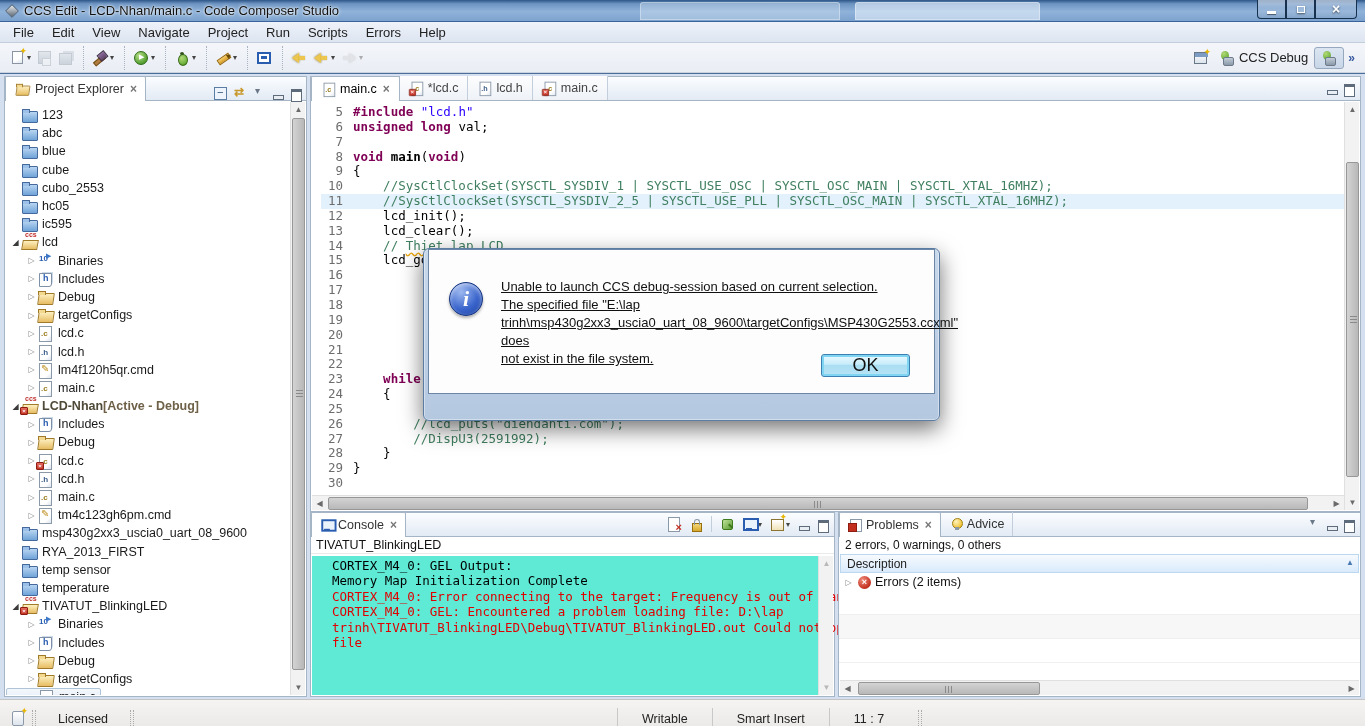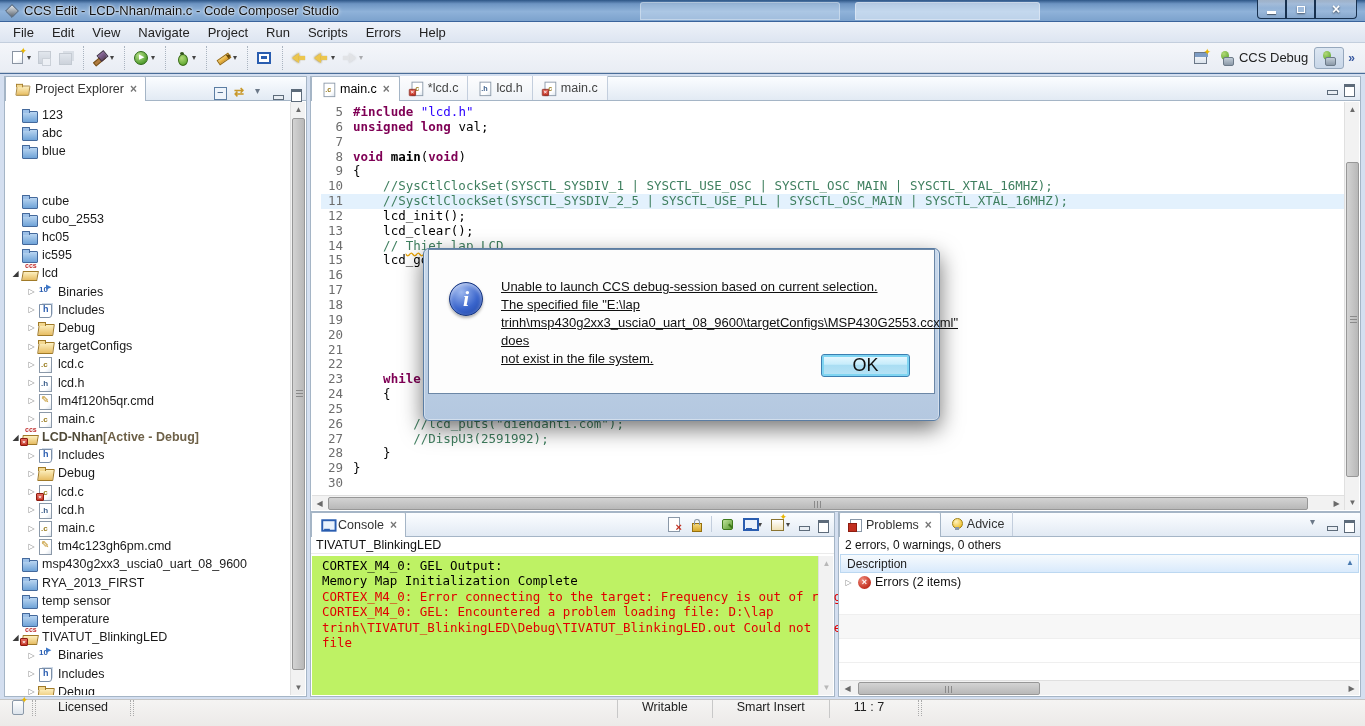--- a/index.html
+++ b/index.html
@@ -153,42 +153,42 @@
   .ci-clear::after { content:"×"; position:absolute; right:-1px; bottom:-2px; color:#c22f1f; font-weight:bold; font-size:11px; }
   .ci-lock::before { content:""; position:absolute; left:3px; top:6px; width:8px; height:7px; background:linear-gradient(180deg,#f4d87a,#d8a92c); border:1px solid #96700e; }
   .ci-lock::after { content:""; position:absolute; left:5px; top:2px; width:4px; height:5px; border:1.5px solid #8a97a6; border-bottom:none; border-radius:3px 3px 0 0; }
   .ci-pin::before { content:""; position:absolute; left:2px; top:2px; width:9px; height:9px; background:linear-gradient(135deg,#bfe39a,#5d9c33); border:1px solid #3f7a1c; border-radius:2px; }
   .ci-pin::after { content:""; position:absolute; left:8px; top:8px; width:5px; height:2px; background:#3f7a1c; transform:rotate(45deg); }
   .ci-monitor::before { content:""; position:absolute; left:1px; top:1px; width:12px; height:9px; border:2px solid #2a5db0; background:#eaf2fc; }
   .ci-monitor::after { content:""; position:absolute; left:4px; top:11px; width:6px; height:2px; background:#2a5db0; }
   .ci-newcon::before { content:""; position:absolute; left:1px; top:2px; width:11px; height:10px; border:1px solid #8a7430; background:linear-gradient(180deg,#fff,#f0e2b8); }
   .ci-newcon::after { content:"✦"; position:absolute; right:-3px; top:-5px; color:#e8b500; font-size:9px; }
   .console-label { height:17px; background:#fff; border-bottom:1px solid #ebebeb; font-size:12.5px; color:#111; padding:1px 5px; }
-  .console-out { position:absolute; left:1px; top:43px; right:16px; bottom:1px; background:#bef264; font-family:"DejaVu Sans Mono", monospace; font-size:12.5px; line-height:15.4px; padding:2px 10px; white-space:pre; }
+  .console-out { position:absolute; left:1px; top:43px; right:16px; bottom:1px; background:#5eead4; font-family:"DejaVu Sans Mono", monospace; font-size:12.5px; line-height:15.4px; padding:2px 20px; white-space:pre; }
   .con-red { color:#e00000; }
   .con-black { color:#000; }
   #console .vscroll { top:43px; }
 
   
   #problems { left:838px; top:438px; width:523px; height:185px; }
   .pi-problems::before { content:""; position:absolute; left:2px; top:1px; width:10px; height:11px; background:#fff; border:1px solid #8a98a8; }
   .pi-problems::after { content:""; position:absolute; left:0; bottom:0; width:7px; height:7px; background:#c22f1f; border:1px solid #8e1c10; }
   .pi-advice::before { content:""; position:absolute; left:3px; top:1px; width:9px; height:9px; border-radius:50%; background:radial-gradient(circle at 35% 30%,#fff3c0,#f0c231 75%,#c89a10); border:1px solid #a08010; }
   .pi-advice::after { content:""; position:absolute; left:6px; top:10px; width:4px; height:3px; background:#8a97a6; }
   .prob-summary { height:17px; background:#fff; font-size:12px; color:#111; padding:1px 6px; }
   .prob-colhdr { height:19px; margin:0 1px; background:linear-gradient(180deg,#f6fafd,#d9eafc); border:1px solid #bcd8f1; font-size:12px; color:#222; padding:2px 6px; position:relative; }
   .prob-colhdr .sort { position:absolute; right:4px; top:3px; font-size:8px; color:#4a7ab0; }
   .prob-row { display:flex; align-items:center; height:18px; padding-left:4px; font-size:12.5px; color:#111; }
   .err-circle { width:13px; height:13px; border-radius:50%; background:radial-gradient(circle at 35% 30%,#f08a7a,#c22f1f 70%,#8e1c10); color:#fff; font-size:9px; font-weight:bold; text-align:center; line-height:13px; margin:0 4px; }
   .stripe { height:24px; border-bottom:1px solid #efefef; }
   .stripe.alt { background:#f7f7f7; }
   #problems .hscroll { left:1px; right:1px; bottom:1px; }
 
   
-  .statusbar { position:absolute; left:0; top:699px; width:1365px; height:27px; background:linear-gradient(180deg,#f5f4f3,#eceae8); border-top:1px solid #c5c5c5; display:flex; align-items:flex-start; font-size:12.5px; color:#222; }
+  .statusbar { position:absolute; left:0; top:699px; width:1365px; height:27px; background:linear-gradient(180deg,#f5f4f3,#eceae8); border-top:1px solid #c5c5c5; display:flex; align-items:flex-end; font-size:12.5px; color:#222; }
   .sb-sep { width:1px; height:18px; background:#c8c8c8; margin:0 10px; }
   .sb-dots { width:4px; height:16px; border-left:1px dotted #aaa; border-right:1px dotted #aaa; margin:0 8px; }
   .sb-item { padding:0 14px; }
   .sb-icon { position:relative; width:12px; height:15px; margin-left:12px; background:linear-gradient(180deg,#fff,#dde4ec); border:1px solid #8a98a8; border-radius:2px; }
   .sb-icon::after { content:"✦"; position:absolute; right:-5px; top:-6px; color:#e8b500; font-size:9px; }
 
   
   .dialog { position:absolute; left:423px; top:248px; width:517px; height:173px; z-index:50;
     background:linear-gradient(180deg,#c9d9ec,#b4c8e0); border:1px solid #5b7da3; border-radius:6px;
     box-shadow:0 8px 22px rgba(0,0,0,.55), 0 0 0 1px rgba(255,255,255,.4) inset; padding:0 4px 4px; }
@@ -333,21 +333,21 @@
         <div class="trow" style="padding-left: 4px;">
           <span class="expander"></span>
           <span class="ticon i-folder"></span>
           <span class="tlabel">abc</span>
         </div>
         <div class="trow" style="padding-left: 4px;">
           <span class="expander"></span>
           <span class="ticon i-folder"></span>
           <span class="tlabel">blue</span>
         </div>
-        <div class="trow" style="padding-left: 4px; margin-top: 31px;">
+        <div class="trow" style="padding-left: 4px;">
           <span class="expander"></span>
           <span class="ticon i-folder"></span>
           <span class="tlabel">cube</span>
         </div>
         <div class="trow" style="padding-left: 4px;">
           <span class="expander"></span>
           <span class="ticon i-folder"></span>
           <span class="tlabel">cubo_2553</span>
         </div>
         <div class="trow" style="padding-left: 4px;">

